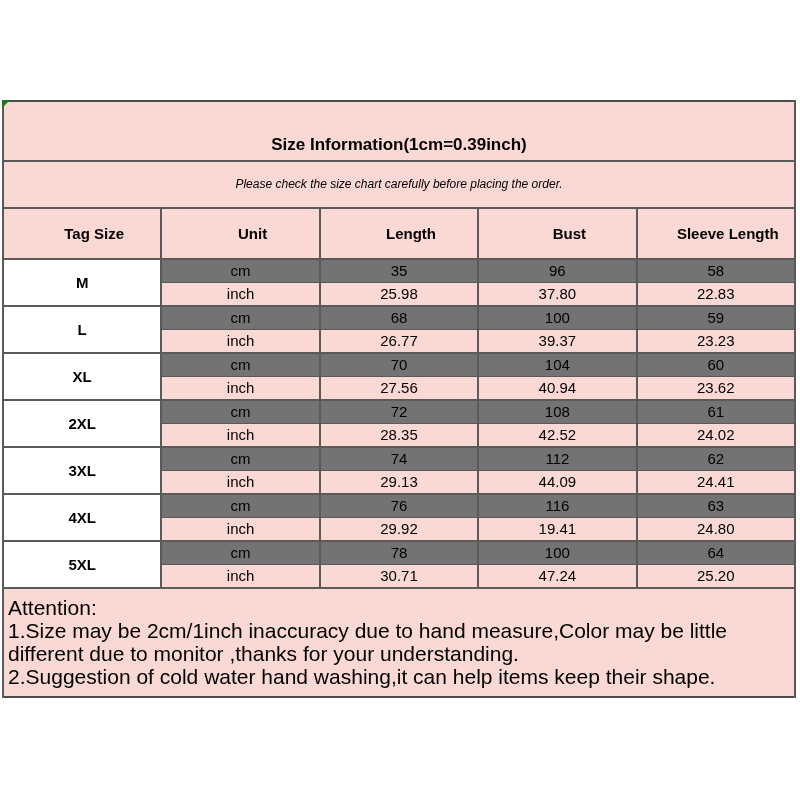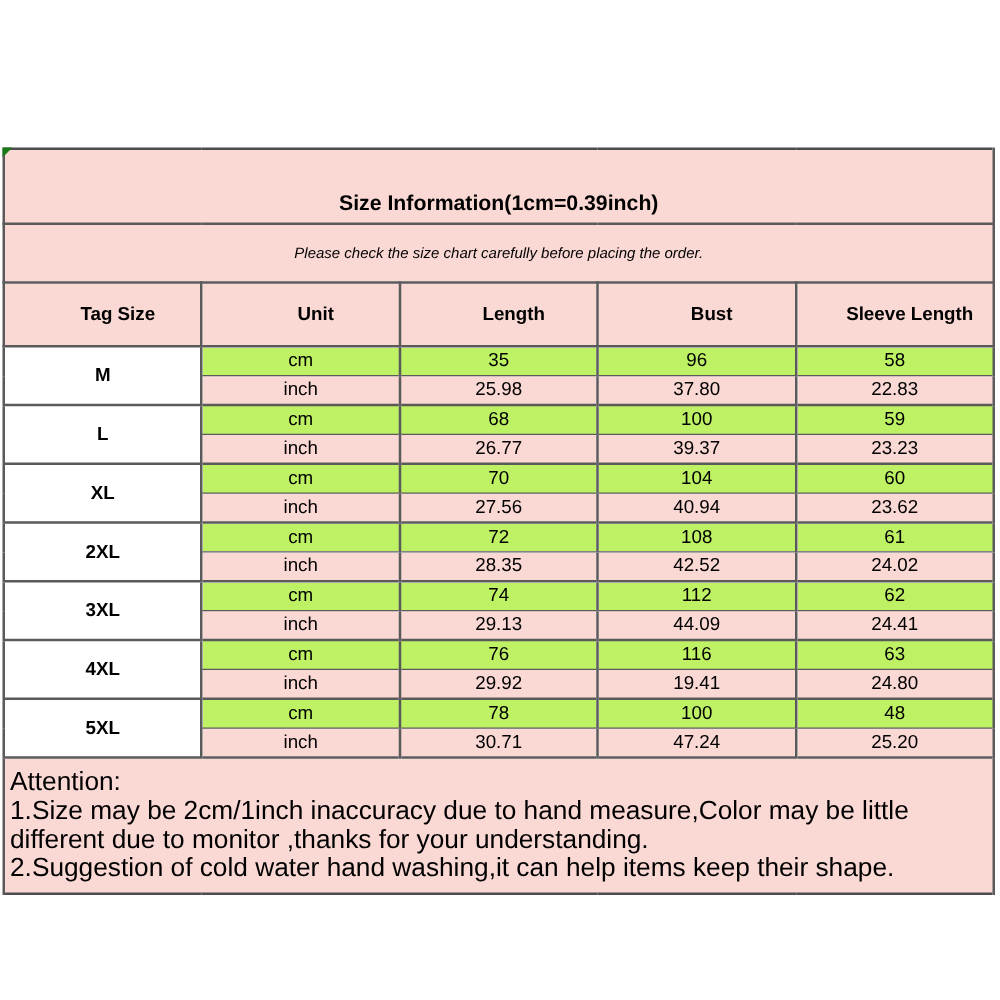--- a/index.html
+++ b/index.html
@@ -7,21 +7,21 @@
     padding: 0;
     width: 800px;
     height: 800px;
     background: #ffffff;
     overflow: hidden;
     font-family: "Liberation Sans", sans-serif;
     color: #000;
   }
   .sheet {
     position: absolute;
-    top: 118px;
+    top: 100px;
     left: 2px;
     width: 794px;
   }
   .corner-flag {
     position: absolute;
     top: 0;
     left: 0;
     width: 0;
     height: 0;
     border-top: 8px solid #1a7a1a;
@@ -68,21 +68,21 @@
   }
   tr.cm-row td, tr.inch-row td { height: 22px; }
   tr.cm-row td { border-top-width: 2px; }
   tr.inch-row td { border-top-width: 1px; }
   td.tag-cell {
     font-size: 17px;
     font-weight: bold;
     background: #ffffff;
   }
   .pink { background: #fad8d4; }
-  .white { background: #bef264; }
+  .white { background: #737373; }
   tr.attention-row td {
     height: 100px;
     border-top-width: 2px;
     text-align: left;
     vertical-align: top;
     padding: 7px 4px 0 4px;
     font-size: 21px;
     line-height: 23px;
     white-space: normal;
   }
@@ -190,21 +190,21 @@
         <td class="pink">29.92</td>
         <td class="pink">19.41</td>
         <td class="pink">24.80</td>
       </tr>
 
       <tr class="cm-row">
         <td rowspan="2" class="tag-cell">5XL</td>
         <td class="white">cm</td>
         <td class="white">78</td>
         <td class="white">100</td>
-        <td class="white">48</td>
+        <td class="white">64</td>
       </tr>
       <tr class="inch-row">
         <td class="pink">inch</td>
         <td class="pink">30.71</td>
         <td class="pink">47.24</td>
         <td class="pink">25.20</td>
       </tr>
 
       <tr class="attention-row">
         <td colspan="5" class="pink">

